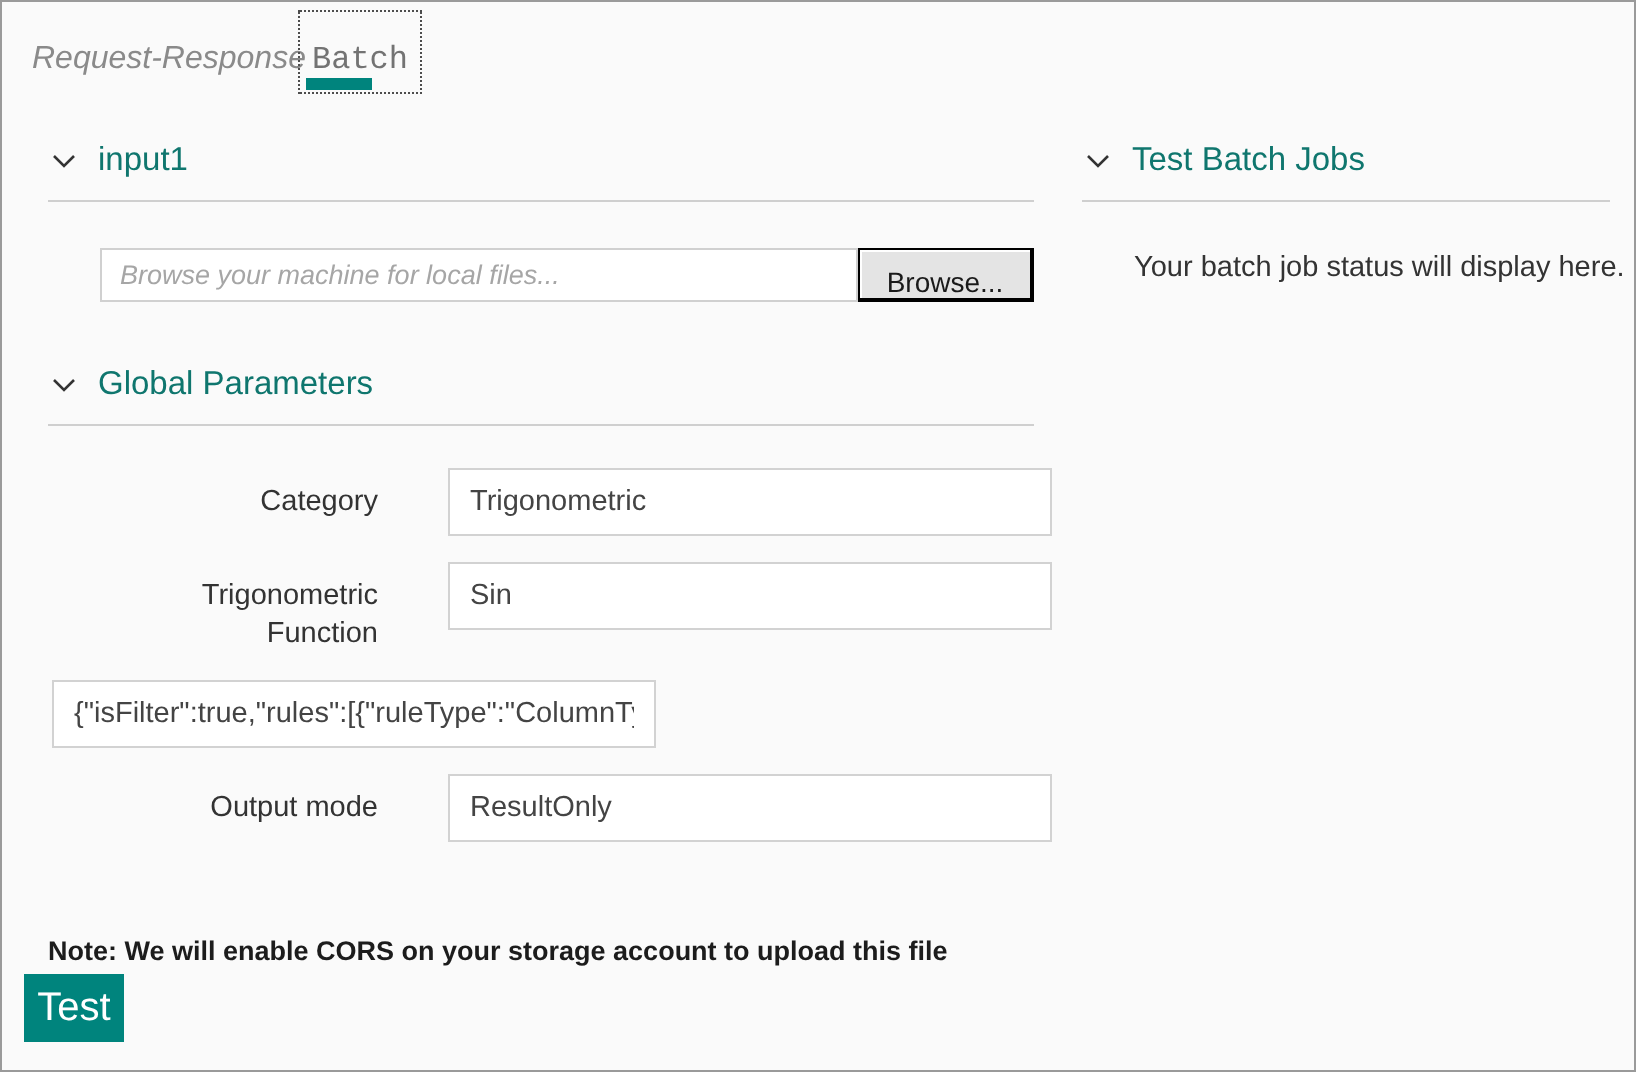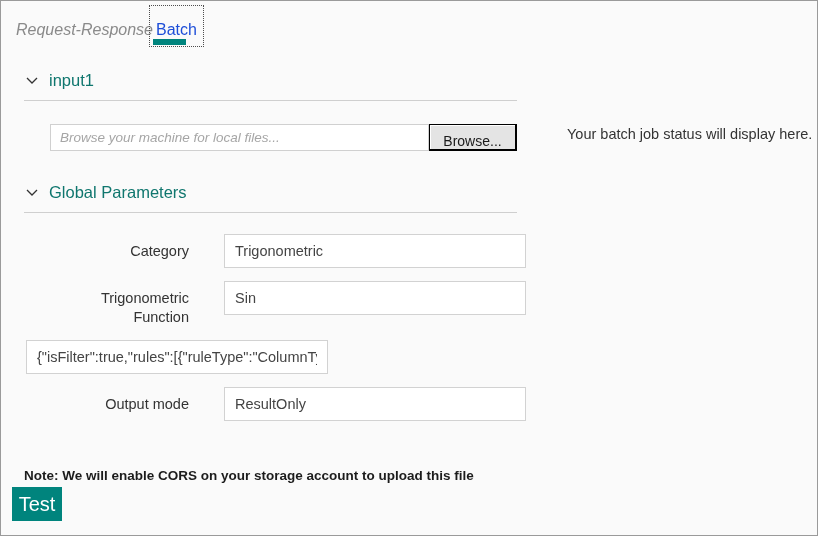--- a/index.html
+++ b/index.html
@@ -43,23 +43,24 @@
     border: none;
     padding: 7px 10px 0 10px;
     cursor: pointer;
     font-family: "Liberation Sans", sans-serif;
     white-space: nowrap;
     line-height: 20px;
   }
   .tab.inactive { left: 5px; font-style: italic; }
   .tab.active {
     left: 148px;
-    color: #1d4ed8;
+    color: #737373;
     border: 1px dotted #4d4d4d;
     padding: 7px 6px 0 6px;
+    font-family: Liberation Mono, monospace;
   }
   .tab-underline {
     position: absolute;
     left: 152px;
     top: 38px;
     width: 33px;
     height: 6px;
     background: #00847d;
   }
 
@@ -309,18 +310,29 @@
     </div>
 
     <div id="note">Note: We will enable CORS on your storage account to upload this file</div>
 
     <button id="test-button">Test</button>
 
   </div>
 
   <div id="right-panel">
 
+    <div class="section" id="right-section">
+      <div class="section-header">
+        <span class="chevron">
+          <svg width="16" height="16" viewBox="0 0 16 16" fill="none" stroke="currentColor" stroke-width="1.3">
+            <polyline points="3,6 8,11 13,6"></polyline>
+          </svg>
+        </span>
+        <span class="section-title">Test Batch Jobs</span>
+      </div>
+      <div class="section-rule"></div>
+    </div>
 
     <div id="batch-status">Your batch job status will display here.</div>
 
   </div>
 
 </div>
 
 </body></html>

